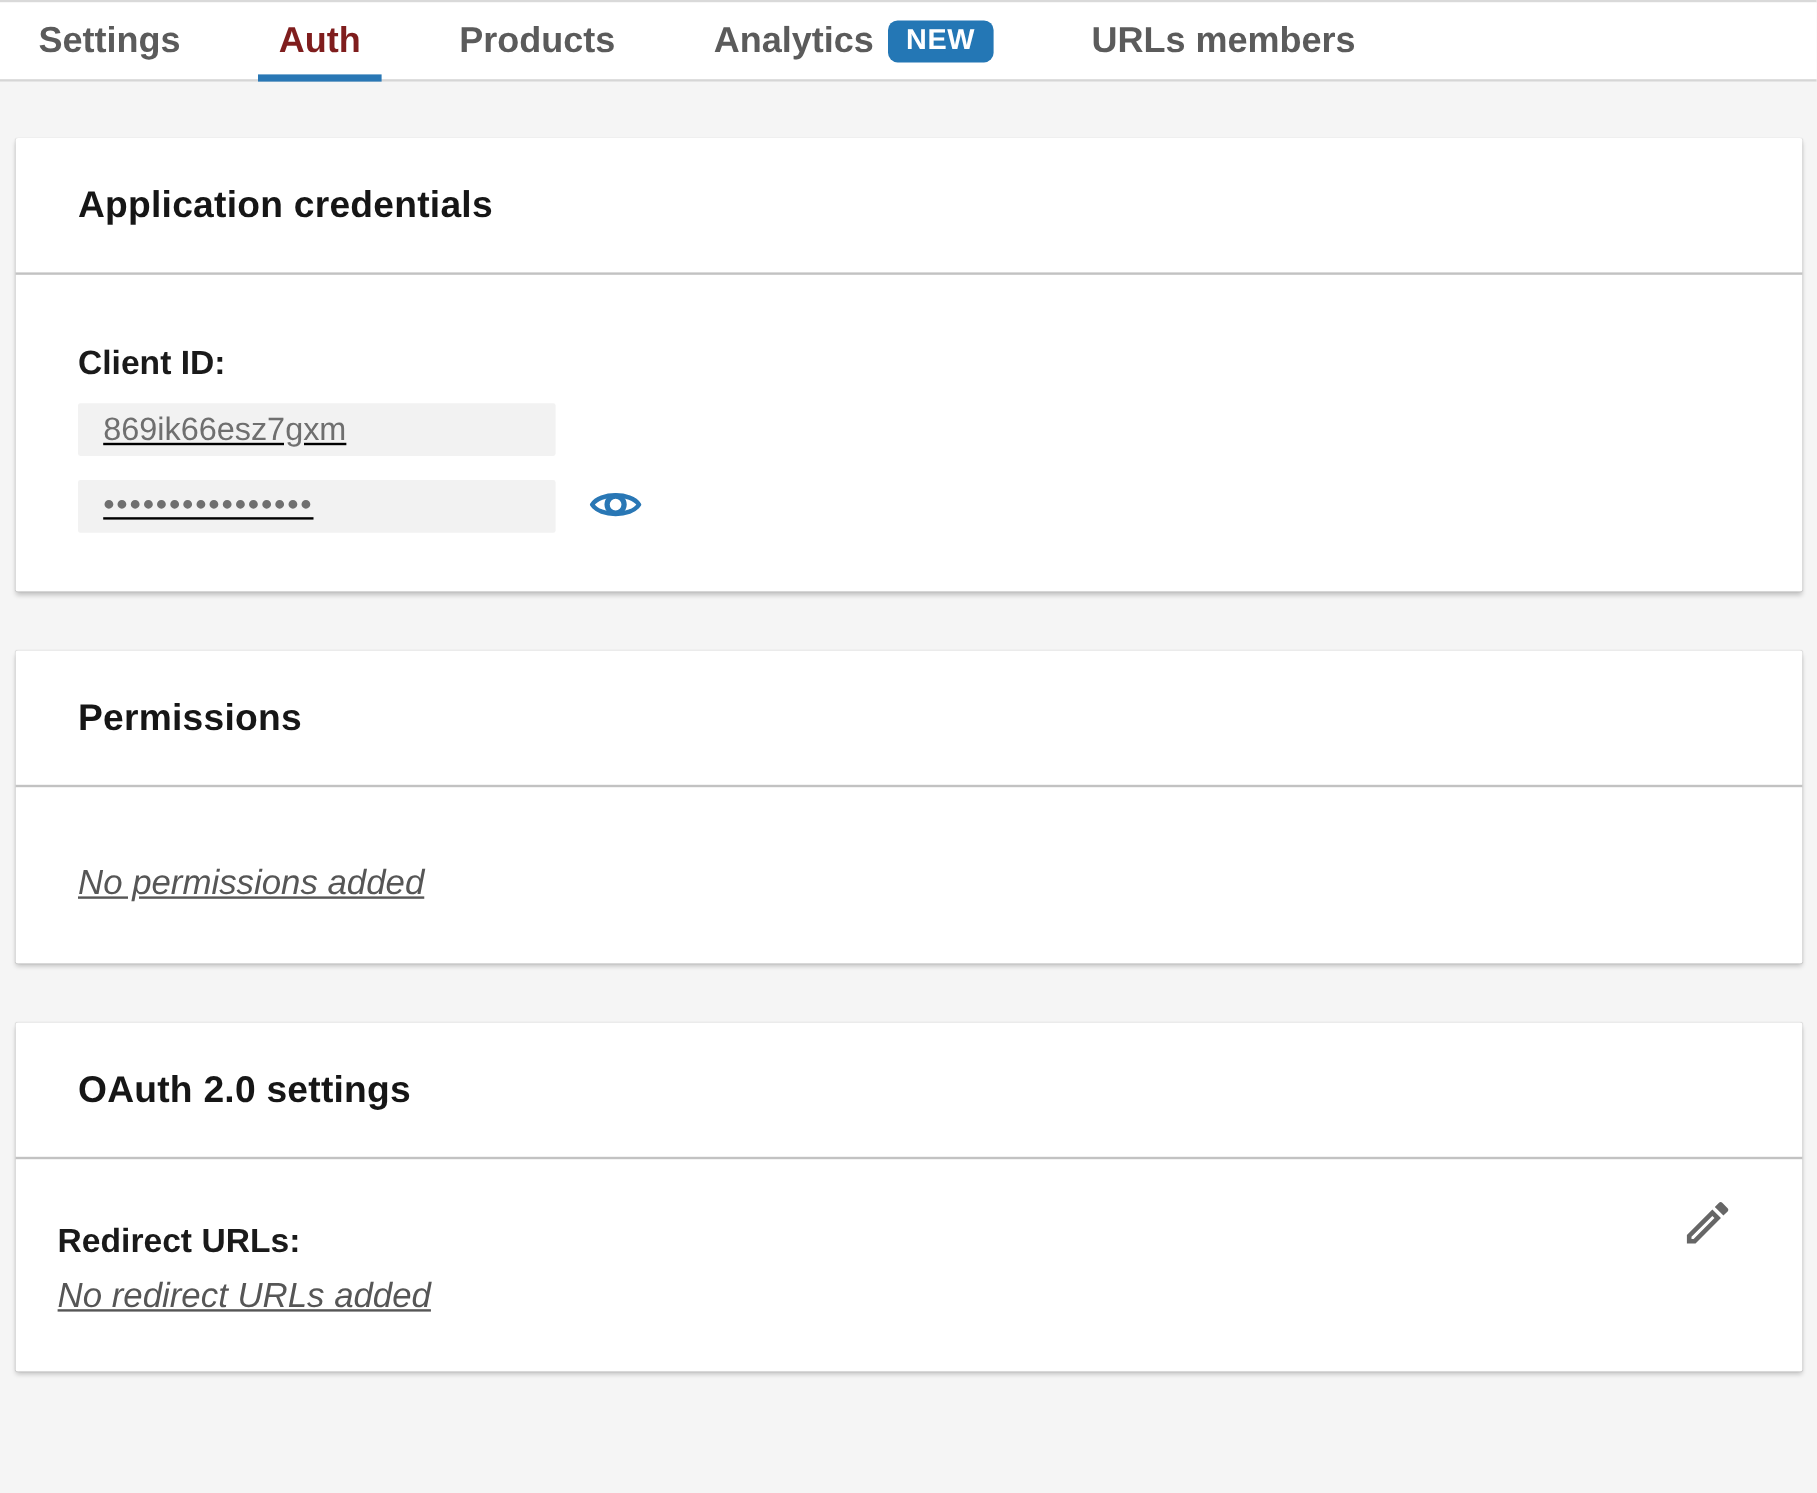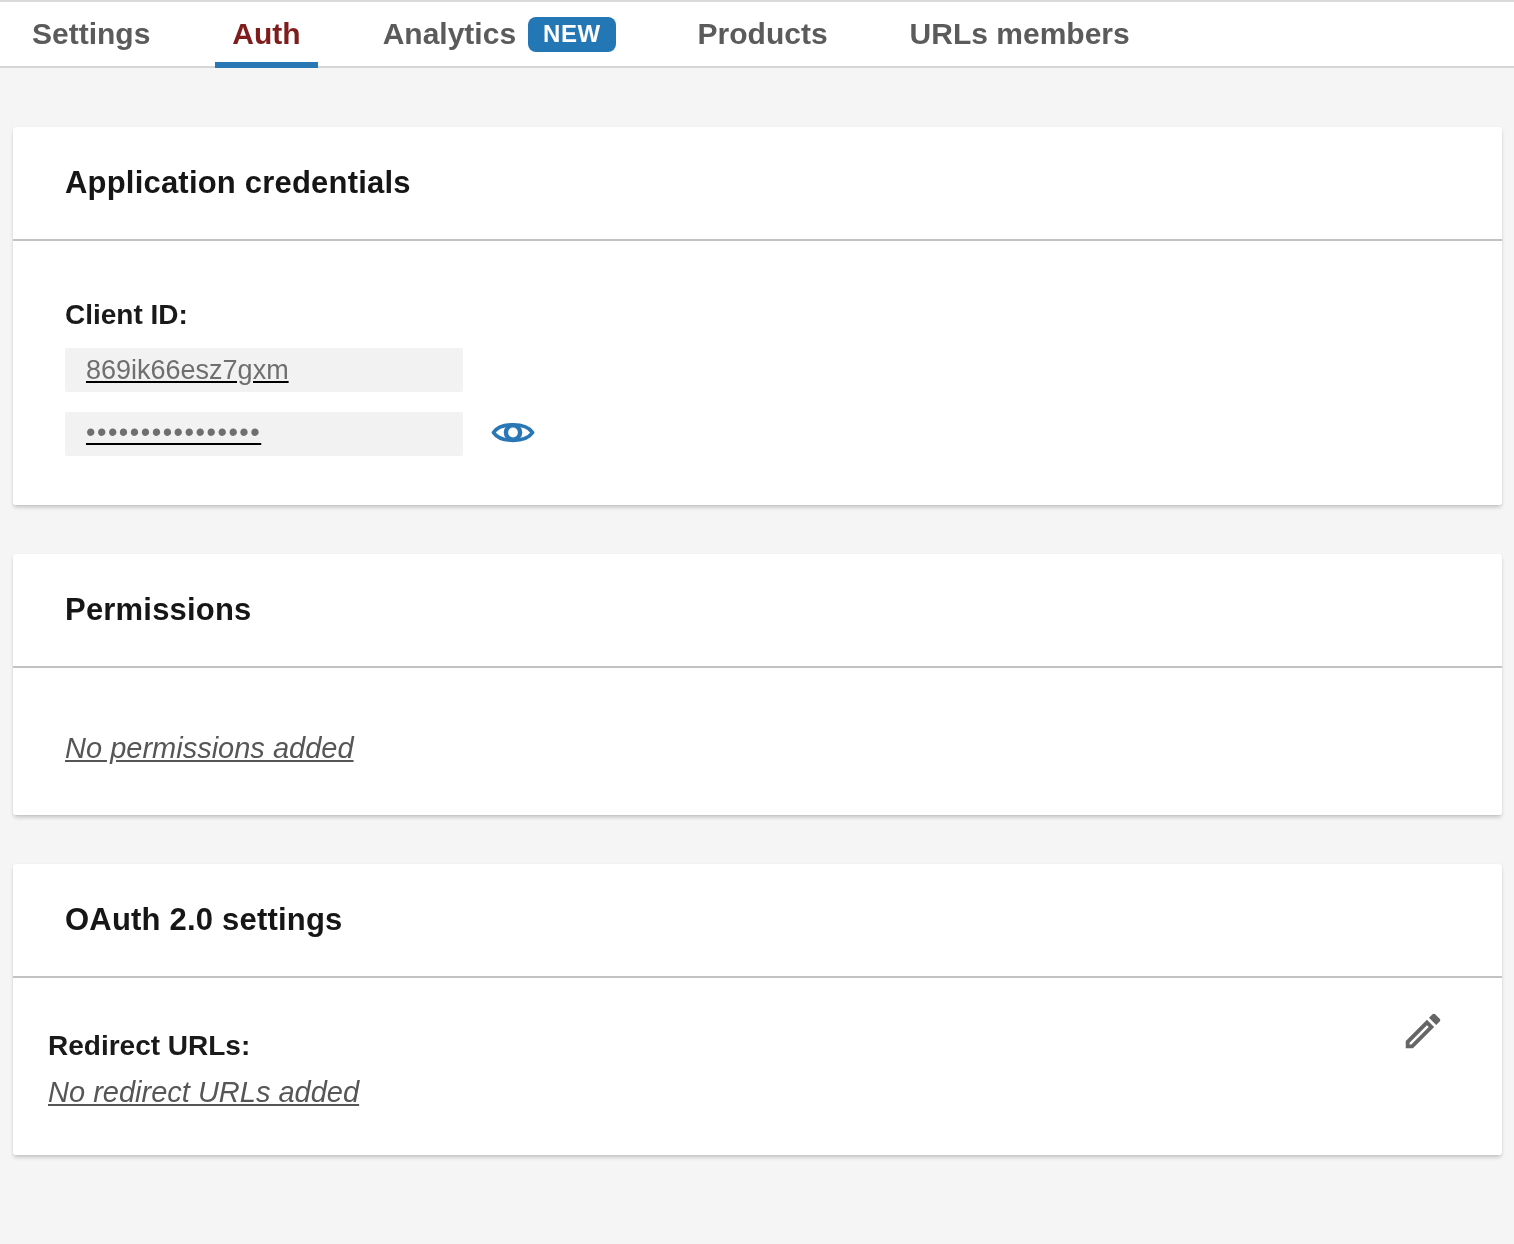--- a/index.html
+++ b/index.html
@@ -48,21 +48,21 @@
     color: #ffffff;
     font-size: 24px;
     font-weight: 700;
     letter-spacing: 0.5px;
     padding: 5px 15px 6px;
     border-radius: 8px;
     line-height: 1;
   }
 
   
-  .main { padding: 47px 12px 0 13px; margin-top: 12px; }
+  .main { padding: 47px 12px 0 13px; }
   .card {
     background: #ffffff;
     border-radius: 2px;
     box-shadow: 0 0 1px rgba(0,0,0,0.14), 0 3px 4px -1px rgba(0,0,0,0.22);
     margin-bottom: 49px;
   }
   .card-header {
     height: 114px;
     display: flex;
     align-items: center;
@@ -154,25 +154,25 @@
 <div class="topline"></div>
 
 <nav class="tabbar">
   <div class="tab">
     <span>Settings</span>
   </div>
   <div class="tab active">
     <span>Auth</span>
   </div>
   <div class="tab">
+    <span>Products</span>
+  </div>
+  <div class="tab">
     <span>Analytics</span>
     <span class="badge">NEW</span>
-  </div>
-  <div class="tab">
-    <span>Products</span>
   </div>
   <div class="tab">
     <span>URLs members</span>
   </div>
 </nav>
 
 <main class="main">
 
   <section class="card">
     <div class="card-header">

